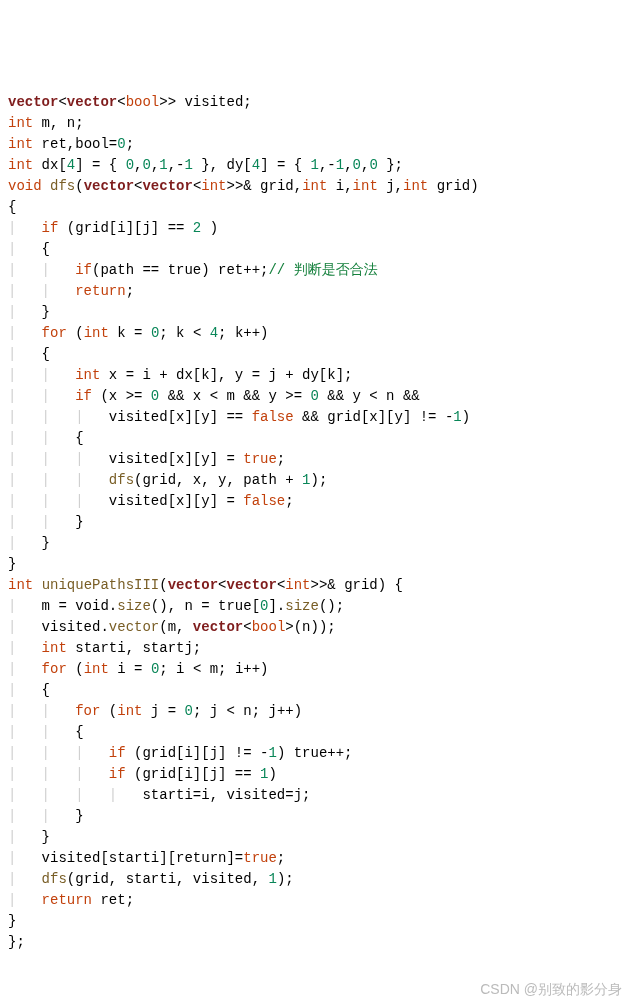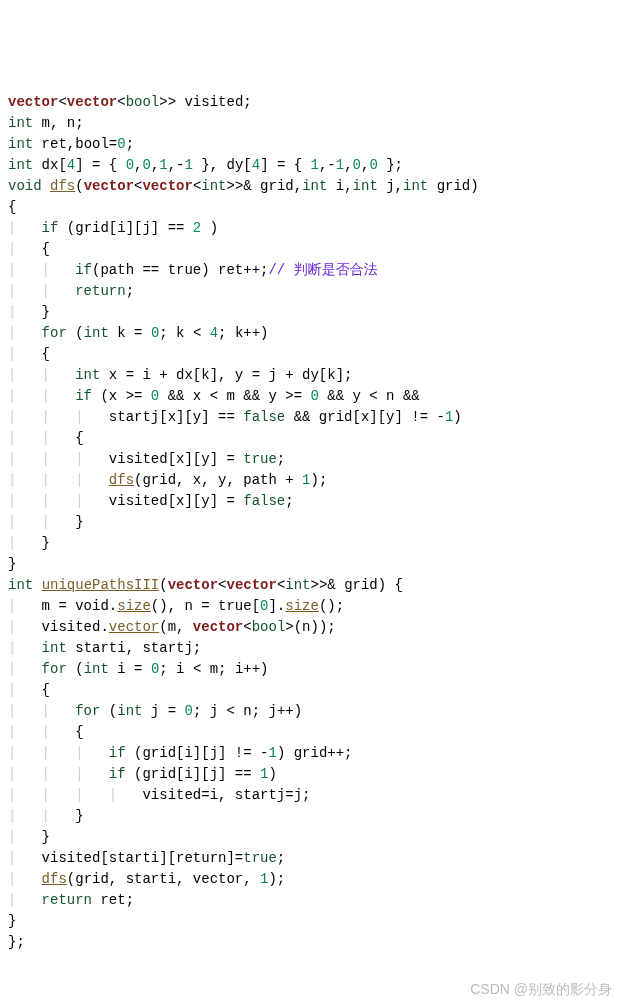--- a/index.html
+++ b/index.html
@@ -7,30 +7,30 @@
     padding: 8px;
     font-family: Consolas, 'Courier New', monospace;
     font-size: 14px;
     line-height: 1.5;
     background: #ffffff;
     color: #000000;
     white-space: pre;
     width: 632px;
     box-sizing: border-box;
   }
-  .kw { color: #14532d; }
+  .kw { color: #c2410c; }
   .type { color: #7f1d1d; font-weight: bold; }
   .num { color: #098658; }
-  .func { color: #795e26; text-decoration: underline; }
-  .comment { color: #6d28d9; }
+  .func { color: #795e26; }
+  .comment { color: #15803d; }
   .guide { color: #d0d0d0; }
   .watermark {
     position: fixed;
     bottom: 8px;
-    right: 20px;
+    right: 10px;
     color: #bbbbbb;
     font-family: sans-serif;
     font-size: 14px;
   }
 </style>
 </head>
 <body>
 
 
 
@@ -42,43 +42,43 @@
 <span>{</span>
 <span class="guide">|   </span><span class="kw">if</span><span> (grid[i][j] == </span><span class="num">2</span><span> )</span>
 <span class="guide">|   </span><span>{</span>
 <span class="guide">|   |   </span><span class="kw">if</span><span>(path == true) ret++;</span><span class="comment">// 判断是否合法</span>
 <span class="guide">|   |   </span><span class="kw">return</span><span>;</span>
 <span class="guide">|   </span><span>}</span>
 <span class="guide">|   </span><span class="kw">for</span><span> (</span><span class="kw">int</span><span> k = </span><span class="num">0</span><span>; k &lt; </span><span class="num">4</span><span>; k++)</span>
 <span class="guide">|   </span><span>{</span>
 <span class="guide">|   |   </span><span class="kw">int</span><span> x = i + dx[k], y = j + dy[k];</span>
 <span class="guide">|   |   </span><span class="kw">if</span><span> (x &gt;= </span><span class="num">0</span><span> &amp;&amp; x &lt; m &amp;&amp; y &gt;= </span><span class="num">0</span><span> &amp;&amp; y &lt; n &amp;&amp;</span>
-<span class="guide">|   |   |   </span><span>startj[x][y] == </span><span class="kw">false</span><span> &amp;&amp; grid[x][y] != -</span><span class="num">1</span><span>)</span>
+<span class="guide">|   |   |   </span><span>visited[x][y] == </span><span class="kw">false</span><span> &amp;&amp; grid[x][y] != -</span><span class="num">1</span><span>)</span>
 <span class="guide">|   |   </span><span>{</span>
 <span class="guide">|   |   |   </span><span>visited[x][y] = </span><span class="kw">true</span><span>;</span>
 <span class="guide">|   |   |   </span><span class="func">dfs</span><span>(grid, x, y, path + </span><span class="num">1</span><span>);</span>
 <span class="guide">|   |   |   </span><span>visited[x][y] = </span><span class="kw">false</span><span>;</span>
 <span class="guide">|   |   </span><span>}</span>
 <span class="guide">|   </span><span>}</span>
 <span>}</span>
 <span class="kw">int</span><span> </span><span class="func">uniquePathsIII</span><span>(</span><span class="type">vector</span><span>&lt;</span><span class="type">vector</span><span>&lt;</span><span class="kw">int</span><span>&gt;&gt;&amp; grid) {</span>
 <span class="guide">|   </span><span>m = void.</span><span class="func">size</span><span>(), n = true[</span><span class="num">0</span><span>].</span><span class="func">size</span><span>();</span>
 <span class="guide">|   </span><span>visited.</span><span class="func">vector</span><span>(m, </span><span class="type">vector</span><span>&lt;</span><span class="kw">bool</span><span>&gt;(n));</span>
 <span class="guide">|   </span><span class="kw">int</span><span> starti, startj;</span>
 <span class="guide">|   </span><span class="kw">for</span><span> (</span><span class="kw">int</span><span> i = </span><span class="num">0</span><span>; i &lt; m; i++)</span>
 <span class="guide">|   </span><span>{</span>
 <span class="guide">|   |   </span><span class="kw">for</span><span> (</span><span class="kw">int</span><span> j = </span><span class="num">0</span><span>; j &lt; n; j++)</span>
 <span class="guide">|   |   </span><span>{</span>
-<span class="guide">|   |   |   </span><span class="kw">if</span><span> (grid[i][j] != -</span><span class="num">1</span><span>) grid++;</span>
+<span class="guide">|   |   |   </span><span class="kw">if</span><span> (grid[i][j] != -</span><span class="num">1</span><span>) true++;</span>
 <span class="guide">|   |   |   </span><span class="kw">if</span><span> (grid[i][j] == </span><span class="num">1</span><span>)</span>
-<span class="guide">|   |   |   |   </span><span>visited=i, startj=j;</span>
+<span class="guide">|   |   |   |   </span><span>starti=i, visited=j;</span>
 <span class="guide">|   |   </span><span>}</span>
 <span class="guide">|   </span><span>}</span>
 <span class="guide">|   </span><span>visited[starti][return]=</span><span class="kw">true</span><span>;</span>
-<span class="guide">|   </span><span class="func">dfs</span><span>(grid, starti, vector, </span><span class="num">1</span><span>);</span>
+<span class="guide">|   </span><span class="func">dfs</span><span>(grid, starti, visited, </span><span class="num">1</span><span>);</span>
 <span class="guide">|   </span><span class="kw">return</span><span> ret;</span>
 <span>}</span>
 <span>};</span></div>
 
 <div class="watermark">CSDN @别致的影分身</div>
 
 
 
 
 </body></html>

